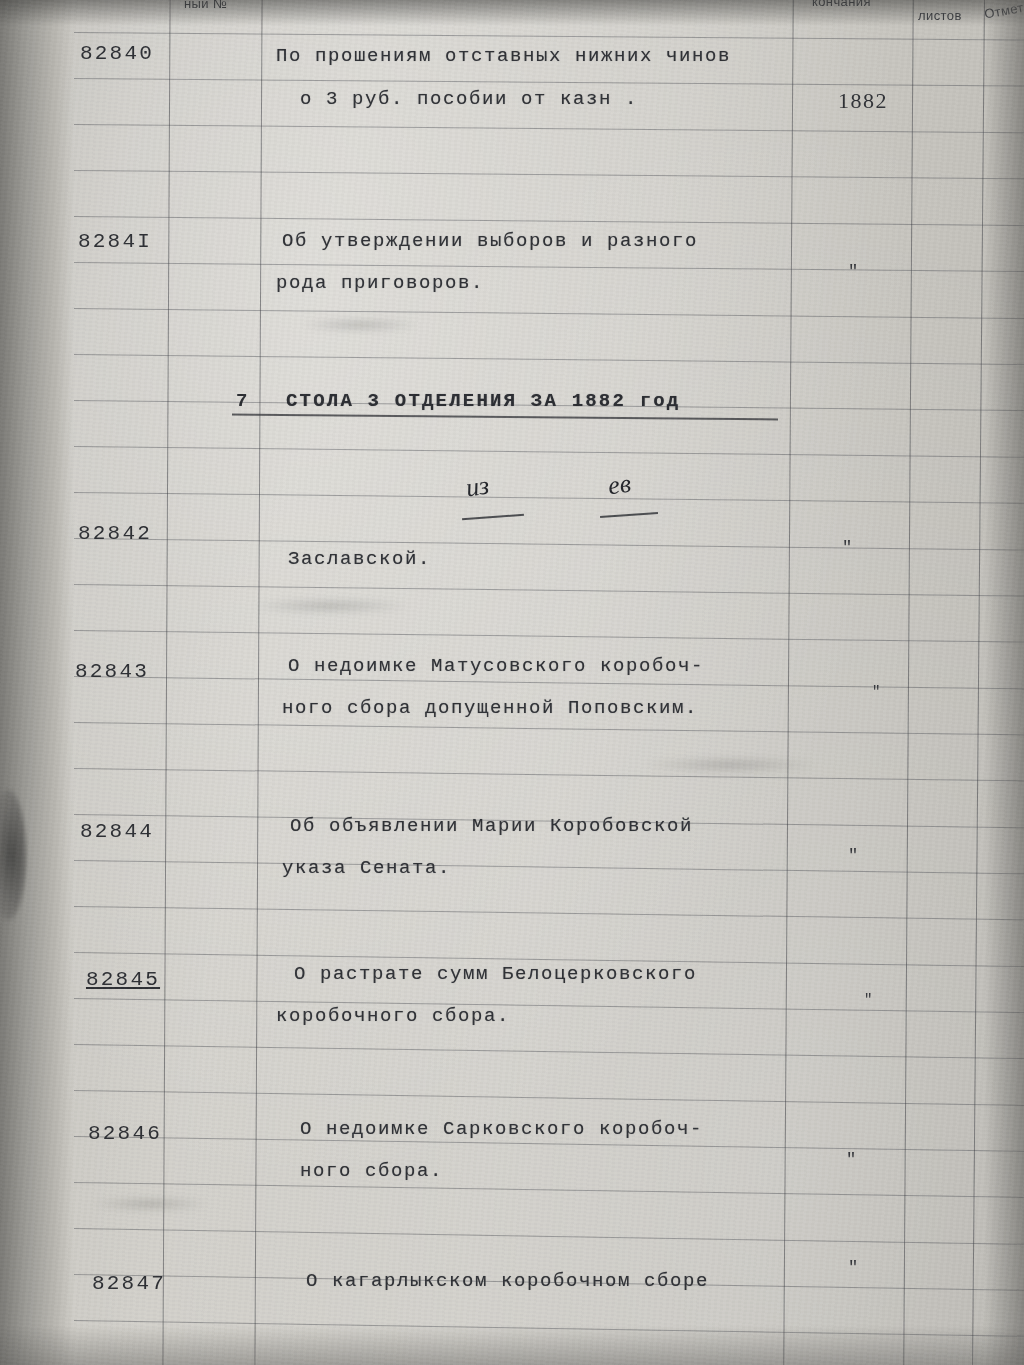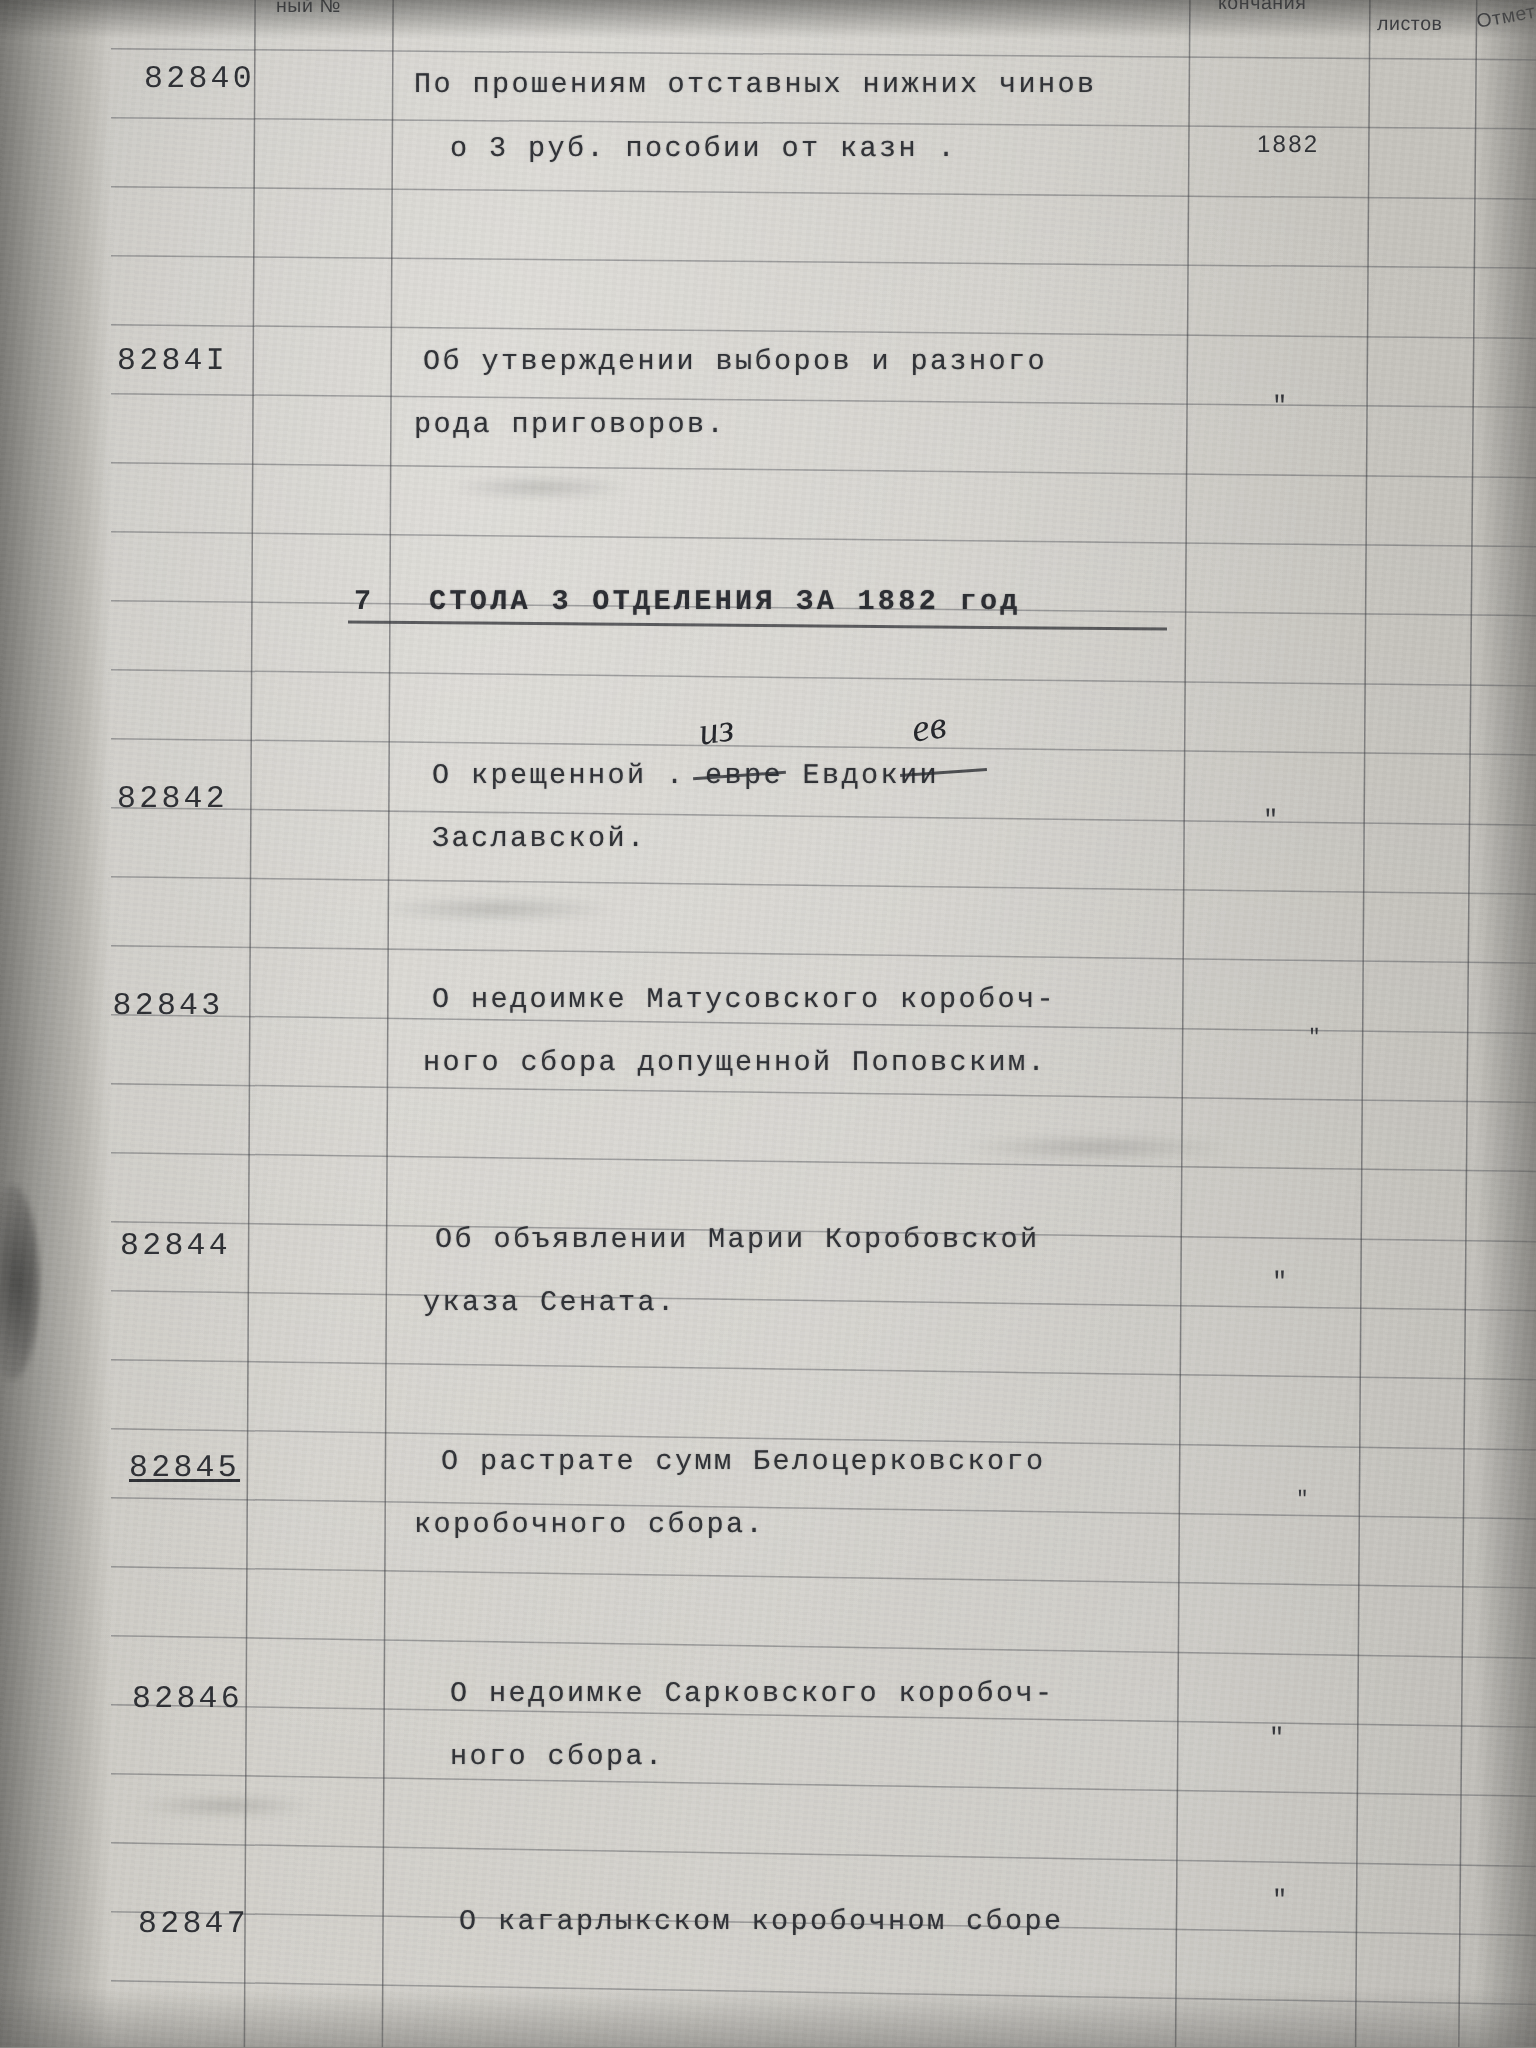--- a/index.html
+++ b/index.html
@@ -107,22 +107,22 @@
     position: absolute;
     color: #2d2f34;
     font-family: "Liberation Mono", monospace;
     font-size: 21px;
     letter-spacing: 2.2px;
     white-space: nowrap;
   }
   .yr {
     position: absolute;
     color: #2f3136;
-    font-family: Liberation Sans, sans-serif;
-    font-size: 16px;
+    font-family: Liberation Serif, serif;
+    font-size: 22px;
     letter-spacing: 1.5px;
     white-space: nowrap;
   }
   .ditto {
     position: absolute;
     color: #33353a;
     font-family: "Liberation Mono", monospace;
     font-size: 17px;
     white-space: nowrap;
   }
@@ -217,36 +217,35 @@
   <div class="vrule" style="left:258px; transform:rotate(0.3deg);"></div>
   <div class="vrule" style="left:788px; transform:rotate(0.4deg);"></div>
   <div class="vrule" style="left:908px; transform:rotate(0.4deg);"></div>
   <div class="vrule" style="left:978px; transform:rotate(0.5deg);"></div>
 
   <div class="hdr" style="left:184px; top:-4px;">ный  №</div>
   <div class="hdr" style="left:812px; top:-6px;">кончания</div>
   <div class="hdr" style="left:918px; top:8px;">листов</div>
   <div class="hdr" style="left:984px; top:2px; transform:rotate(-10deg);">Отметки</div>
 
-  <div class="num" style="left:96px;  top:42px;font-family:Liberation Mono, monospace;">82840</div>
+  <div class="num" style="left:80px;  top:42px;font-family:Liberation Mono, monospace;">82840</div>
   <div class="typed" style="left:276px; top:45px;">По прошениям отставных нижних чинов</div>
   <div class="typed" style="left:300px; top:88px;">о 3 руб. пособии от казн .</div>
   <div class="yr" style="left:838px; top:88px;">1882</div>
 
   <div class="num" style="left:78px;  top:230px;">8284I</div>
   <div class="typed" style="left:282px; top:230px;">Об утверждении выборов и разного</div>
   <div class="typed" style="left:276px; top:272px;">рода приговоров.</div>
   <div class="ditto" style="left:848px; top:262px;">"</div>
 
   <div class="section-num" style="left:236px; top:390px;">7</div>
   <div class="section" style="left:262px; top:390px;margin-left:24px;">СТОЛА     3 ОТДЕЛЕНИЯ  ЗА  1882  год</div>
   <div class="uline" style="left:232px; top:416px; width:546px; transform:rotate(0.5deg);"></div>
 
   <div class="num" style="left:78px;  top:506px;margin-top:16px;">82842</div>
-  <div class="typed" style="left:288px; top:506px;">О крещенной     . евре    Евдокии</div>
   <div class="typed" style="left:288px; top:548px;">Заславской.</div>
   <div class="ditto" style="left:842px; top:538px;">"</div>
   <div class="ink" style="left:466px; top:472px;">из</div>
   <div class="ink" style="left:608px; top:470px;">ев</div>
   <div class="strike" style="left:462px; top:516px; width:62px;"></div>
   <div class="strike" style="left:600px; top:514px; width:58px;"></div>
 
   <div class="num" style="left:75px;  top:660px;">82843</div>
   <div class="typed" style="left:288px; top:655px;">О недоимке Матусовского коробоч-</div>
   <div class="typed" style="left:282px; top:697px;">ного сбора допущенной Поповским.</div>

